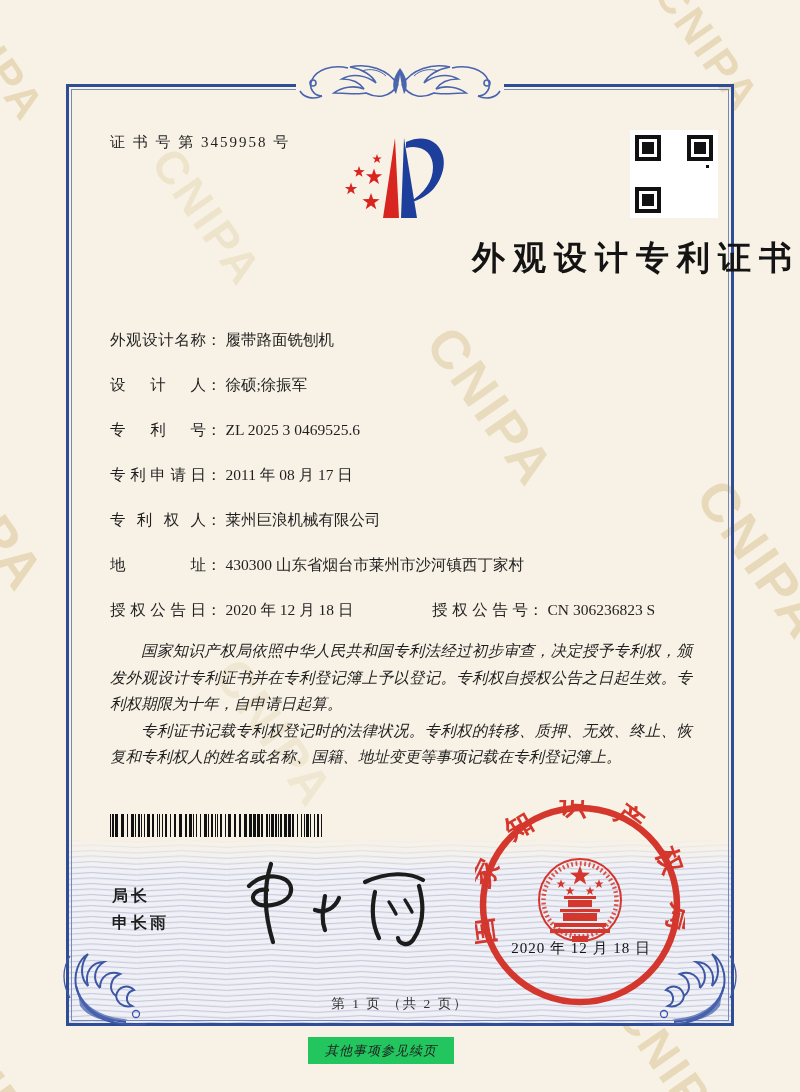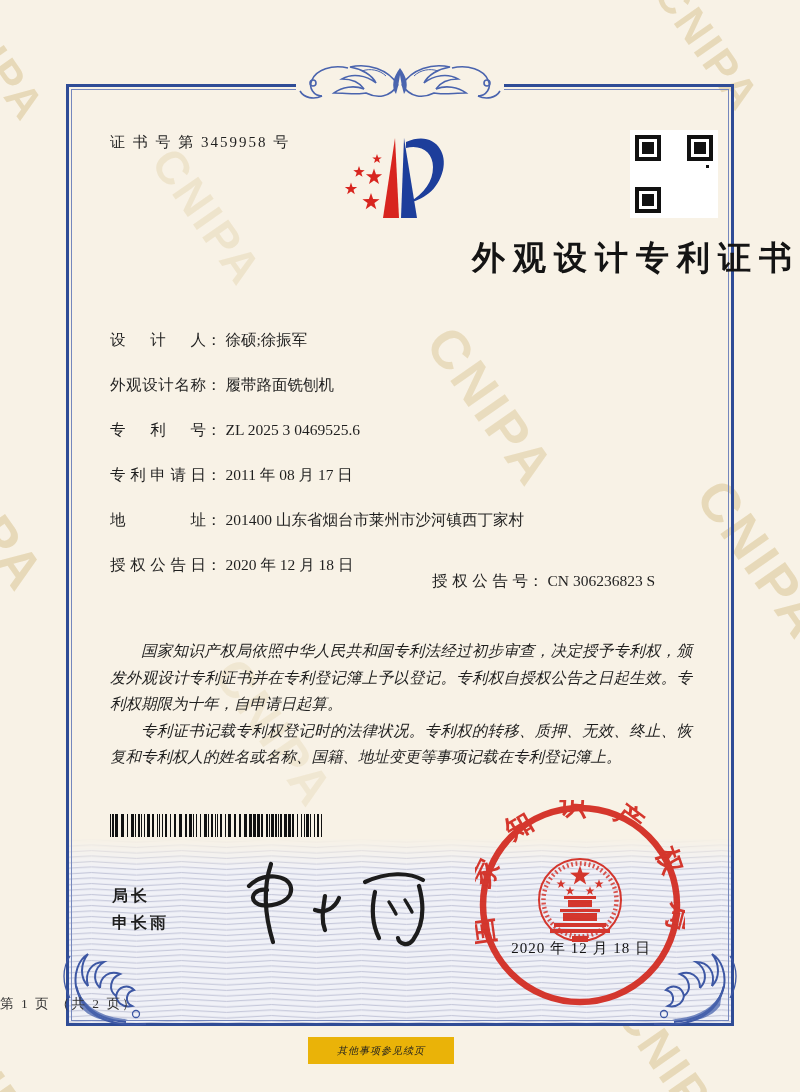--- a/index.html
+++ b/index.html
@@ -30,39 +30,39 @@
   .cert-no{position:absolute;left:110px;top:133px;font-size:15px;letter-spacing:2px;}
   .qr-box{position:absolute;left:630px;top:130px;width:88px;height:88px;background:#ffffff;}
   .title{
     position:absolute;left:0;top:236px;width:800px;text-align:right;
     font-size:33px;font-weight:bold;letter-spacing:8px;color:#141414;
   }
   .fields{position:absolute;left:110px;top:330px;width:590px;font-size:15.5px;}
   .frow{position:relative;height:21px;margin-bottom:24px;white-space:nowrap;}
   .flabel{display:inline-block;width:96px;text-align:justify;text-align-last:justify;vertical-align:top;}
   .fcolon{display:inline-block;margin-right:4px;}
-  .fgrant{position:absolute;left:322px;top:0;white-space:nowrap;margin-top:16px;}
+  .fgrant{position:absolute;left:322px;top:0;white-space:nowrap;}
   .paras{
     position:absolute;left:110px;top:638px;width:582px;
     font-size:15.5px;line-height:26.5px;text-align:justify;font-style:italic;
   }
   .paras p{margin:0;text-indent:2em;}
   .barcode{position:absolute;left:110px;top:814px;}
   .sig-title{position:absolute;left:112px;top:886px;font-family:Liberation Serif, serif;font-size:16px;font-weight:600;letter-spacing:3px;}
   .sig-name{position:absolute;left:112px;top:913px;font-family:Liberation Sans, sans-serif;font-size:16px;font-weight:600;letter-spacing:3px;}
   .signature{position:absolute;left:233px;top:858px;}
   .seal{position:absolute;left:475px;top:800px;mix-blend-mode:multiply;opacity:.93;}
   .seal-date{
     position:absolute;left:486px;top:939px;width:190px;text-align:center;
     font-size:15px;color:#141414;letter-spacing:1px;z-index:5;
   }
-  .page-info{position:absolute;left:0;top:995px;width:800px;text-align:left;font-size:13.5px;letter-spacing:2px;color:#333;}
+  .page-info{position:absolute;left:0;top:995px;width:800px;text-align:center;font-size:13.5px;letter-spacing:2px;color:#333;}
   .note-box{
-    position:absolute;left:308px;top:1037px;width:146px;height:27px;background:#eab308;
-    display:flex;align-items:center;justify-content:center;font-size:10px;
+    position:absolute;left:308px;top:1037px;width:146px;height:27px;background:#22c55e;
+    display:flex;align-items:center;justify-content:center;font-size:13px;
     letter-spacing:1px;font-style:italic;z-index:5;
   }
   .waves{position:absolute;left:69px;top:838px;z-index:1;
     -webkit-mask-image:linear-gradient(to bottom,transparent,#000 32px);
     mask-image:linear-gradient(to bottom,transparent,#000 32px);}
   .orn{z-index:3;}
 </style>
 </head>
 <body>
 
@@ -163,33 +163,36 @@
       <use href="#st" fill="#d8251f" transform="translate(41,84) scale(9)"></use>
       <polygon points="65,20 53,100 69,100" fill="#d8251f"></polygon>
       <polygon points="74,20 71,100 87,100" fill="#1d3e9b"></polygon>
       <path d="M76 24 C 102 12 118 32 113 52 C 108 73 92 82 78 85 C 95 75 103 63 103 49 C 103 35 92 26 76 30 Z" fill="#1d3e9b"></path>
     </svg>
 
     <div class="title">外观设计专利证书</div>
 
     <div class="fields">
       <div class="frow">
+        <span class="flabel">外观设计名称</span><span class="fcolon">：</span><span>履带路面铣刨机</span>
+      </div>
+      <div class="frow">
         <span class="flabel">设计人</span><span class="fcolon">：</span><span>徐硕;徐振军</span>
       </div>
       <div class="frow">
-        <span class="flabel">外观设计名称</span><span class="fcolon">：</span><span>履带路面铣刨机</span>
-      </div>
-      <div class="frow">
         <span class="flabel">专利号</span><span class="fcolon">：</span><span>ZL 2025 3 0469525.6</span>
       </div>
       <div class="frow">
         <span class="flabel">专利申请日</span><span class="fcolon">：</span><span>2011 年 08 月 17 日</span>
       </div>
       <div class="frow">
-        <span class="flabel">地址</span><span class="fcolon">：</span><span>201400 山东省烟台市莱州市沙河镇西丁家村</span>
+        <span class="flabel">专利权人</span><span class="fcolon">：</span><span>莱州巨浪机械有限公司</span>
+      </div>
+      <div class="frow">
+        <span class="flabel">地址</span><span class="fcolon">：</span><span>430300 山东省烟台市莱州市沙河镇西丁家村</span>
       </div>
       <div class="frow">
         <span class="flabel">授权公告日</span><span class="fcolon">：</span><span>2020 年 12 月 18 日</span>
         <span class="fgrant">
           <span class="flabel">授权公告号</span><span class="fcolon">：</span><span>CN 306236823 S</span>
         </span>
       </div>
     </div>
 
     <div class="paras">

